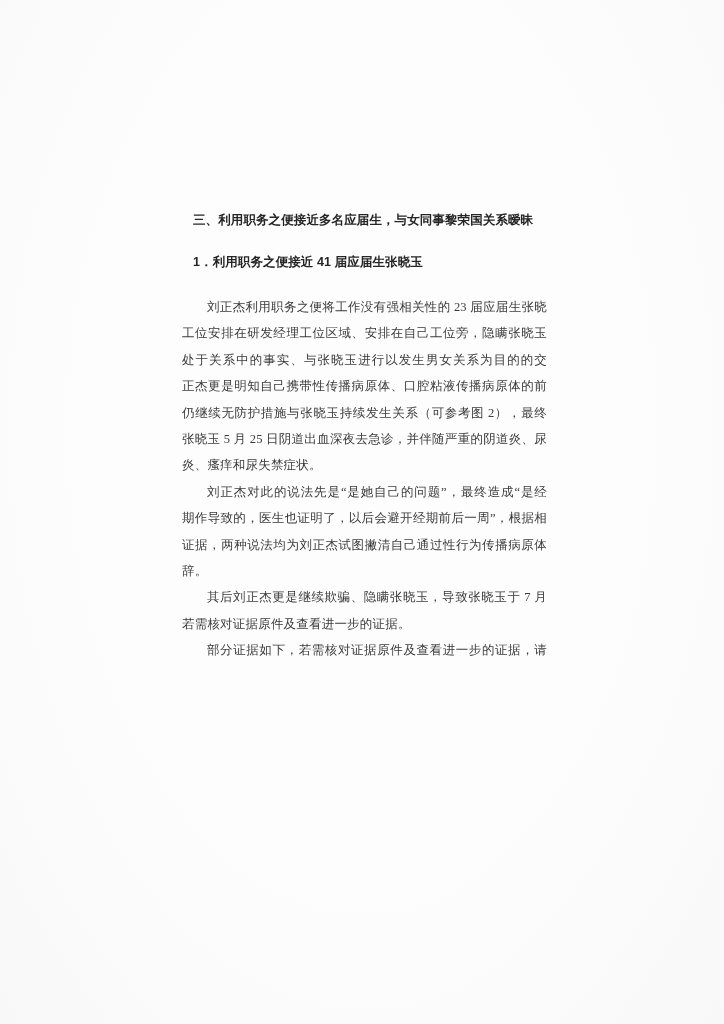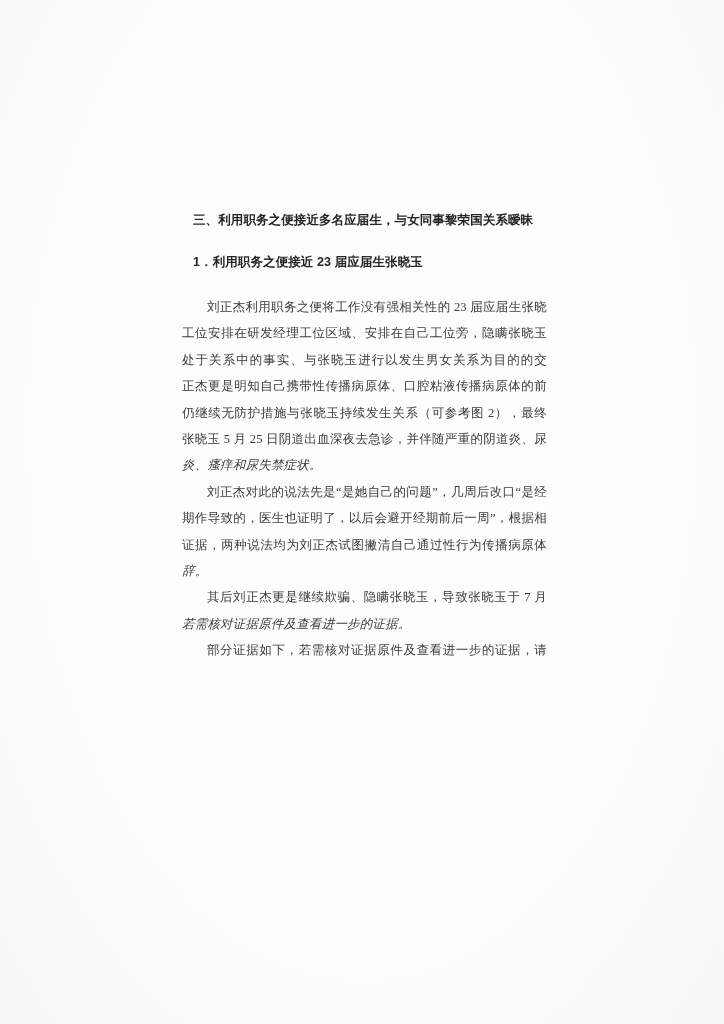--- a/index.html
+++ b/index.html
@@ -41,43 +41,43 @@
     font-size: 12.5px;
     height: 26.4px;
     line-height: 26.4px;
     letter-spacing: 0.2px;
     color: #3a3a3a;
     text-align: justify;
     text-align-last: justify;
     overflow: hidden;
   }
   .ln.first { padding-left: 25px; }
-  .ln.last  { text-align: right; text-align-last: left; font-style: italic; }
+  .ln.last  { text-align: right; text-align-last: left; }
 </style>
 </head>
 <body>
 
 <div class="page">
   <div class="content">
 
     <div class="heading">三、利用职务之便接近多名应届生，与女同事黎荣国关系暧昧</div>
-    <div class="subheading">1．利用职务之便接近 23 届应届生张晓玉</div>
+    <div class="subheading">1．利用职务之便接近 41 届应届生张晓玉</div>
 
     <div class="para">
       <div class="ln first">刘正杰利用职务之便将工作没有强相关性的 23 届应届生张晓玉</div>
       <div class="ln">工位安排在研发经理工位区域、安排在自己工位旁，隐瞒张晓玉其正</div>
       <div class="ln">处于关系中的事实、与张晓玉进行以发生男女关系为目的的交往。刘</div>
       <div class="ln">正杰更是明知自己携带性传播病原体、口腔粘液传播病原体的前提下，</div>
       <div class="ln">仍继续无防护措施与张晓玉持续发生关系（可参考图 2），最终造成</div>
       <div class="ln">张晓玉 5 月 25 日阴道出血深夜去急诊，并伴随严重的阴道炎、尿道</div>
       <div class="ln last">炎、瘙痒和尿失禁症状。</div>
     </div>
 
     <div class="para">
-      <div class="ln first">刘正杰对此的说法先是“是她自己的问题”，几周后改口“是经</div>
+      <div class="ln first">刘正杰对此的说法先是“是她自己的问题”，最终造成“是经</div>
       <div class="ln">期作导致的，医生也证明了，以后会避开经期前后一周”，根据相关</div>
       <div class="ln">证据，两种说法均为刘正杰试图撇清自己通过性行为传播病原体的说</div>
       <div class="ln last">辞。</div>
     </div>
 
     <div class="para">
       <div class="ln first">其后刘正杰更是继续欺骗、隐瞒张晓玉，导致张晓玉于 7 月 16</div>
       <div class="ln last">若需核对证据原件及查看进一步的证据。</div>
     </div>
 

